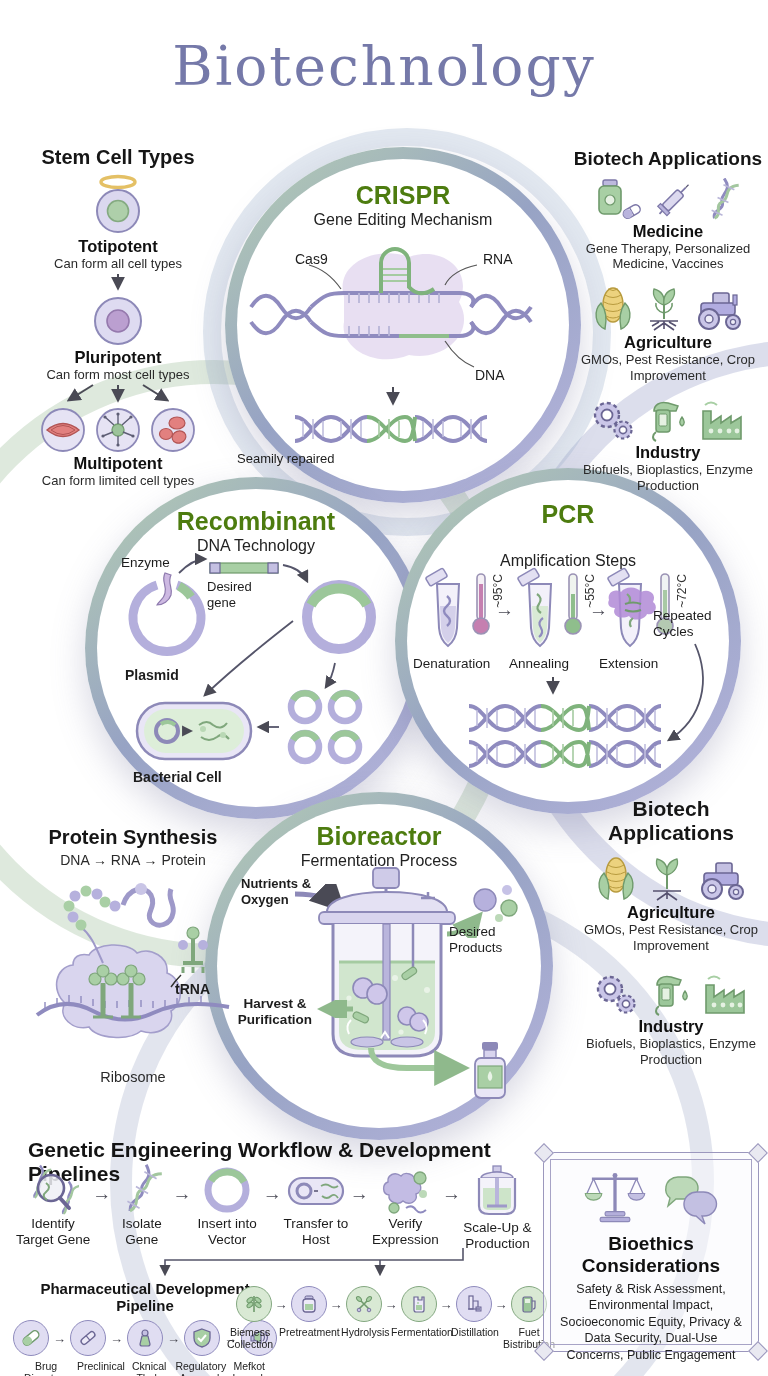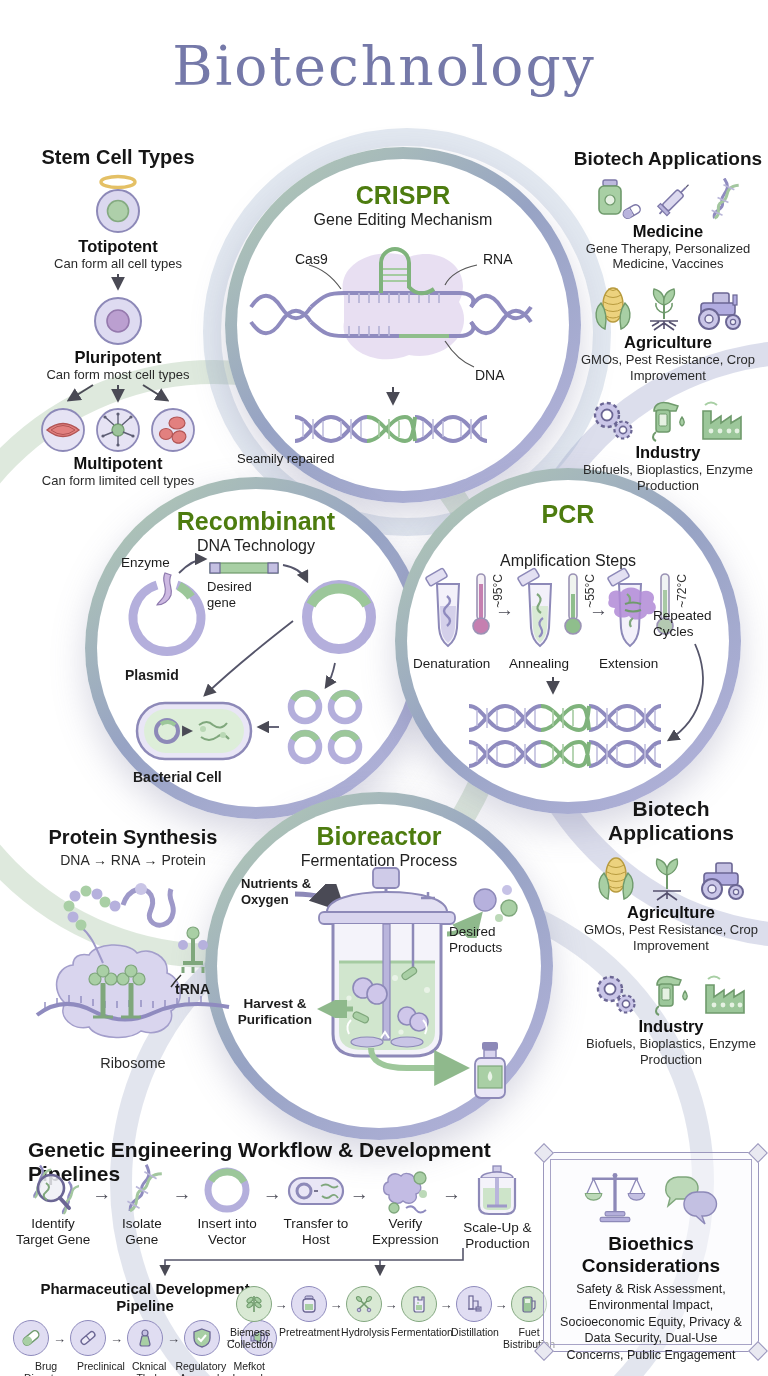--- a/index.html
+++ b/index.html
@@ -543,21 +543,21 @@
           <path d="M160,62 L160,88 M150,88 h20" stroke="#7fa77c" stroke-width="4"></path>
           <circle cx="160" cy="58" r="6" fill="#a9cfa5" stroke="#7fa77c" stroke-width="1.2"></circle>
           <circle cx="150" cy="70" r="5" fill="#b6b1dd"></circle>
             <circle cx="170" cy="70" r="5" fill="#b6b1dd"></circle>
           <path d="M150,92 v6 M160,92 v6 M170,92 v6" stroke="#7fa77c" stroke-width="3"></path>
           <path d="M138,112 C142,106 146,102 148,100" stroke="#333" stroke-width="1.4"></path>
         </g>
       </svg>
       <div class="lab b" style="left:142px;top:106px;font-size:14px;">tRNA</div>
     </div>
-    <div class="celldesc" style="font-size:14.5px;margin-top:2px;">Ribosome</div>
+    <div class="celldesc" style="font-size:14.5px;margin-top:16px;">Ribosome</div>
   </div>
 
   <div class="abs z3" style="left:578px;top:797px;width:186px;">
     <div class="sec-h" style="font-size:21px;width:150px;margin:0 auto;">Biotech Applications</div>
     <div class="stack" style="margin-top:10px;">
       <div class="iconrow">
         <svg width="44" height="48" viewBox="0 0 44 48">
           <ellipse cx="22" cy="20" rx="10" ry="17" fill="#ecd27e" stroke="#b89b3e" stroke-width="1.5"></ellipse>
           <path d="M14,10 q8,5 16,0 M13,17 q9,5 18,0 M13,24 q9,5 18,0 M15,31 q7,4 14,0" stroke="#b89b3e" stroke-width="1" fill="none"></path>
           <path d="M10,18 C2,26 4,40 14,44 C16,34 15,25 10,18 Z" fill="#a8cfa4" stroke="#6f9a6c" stroke-width="1.4"></path>

